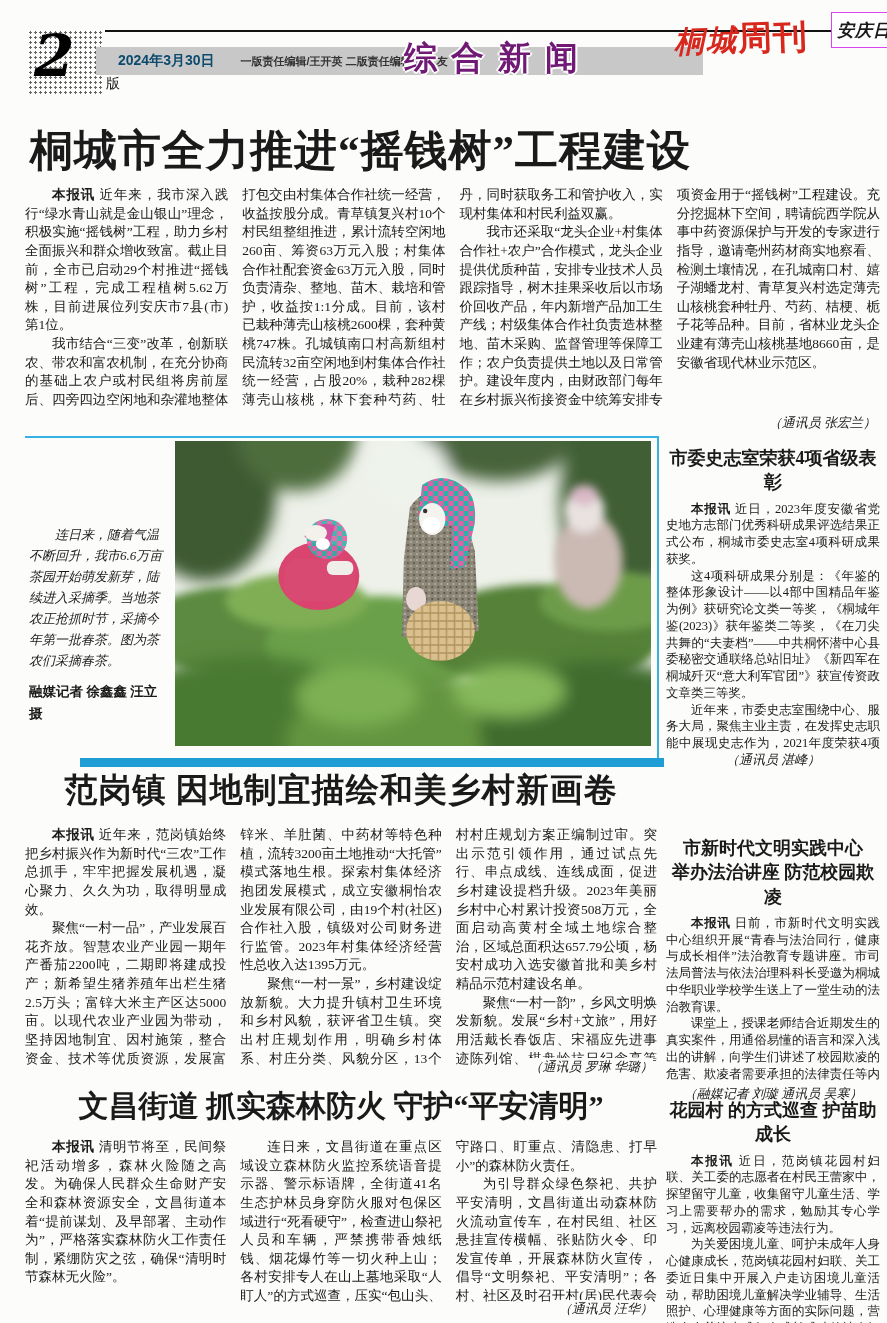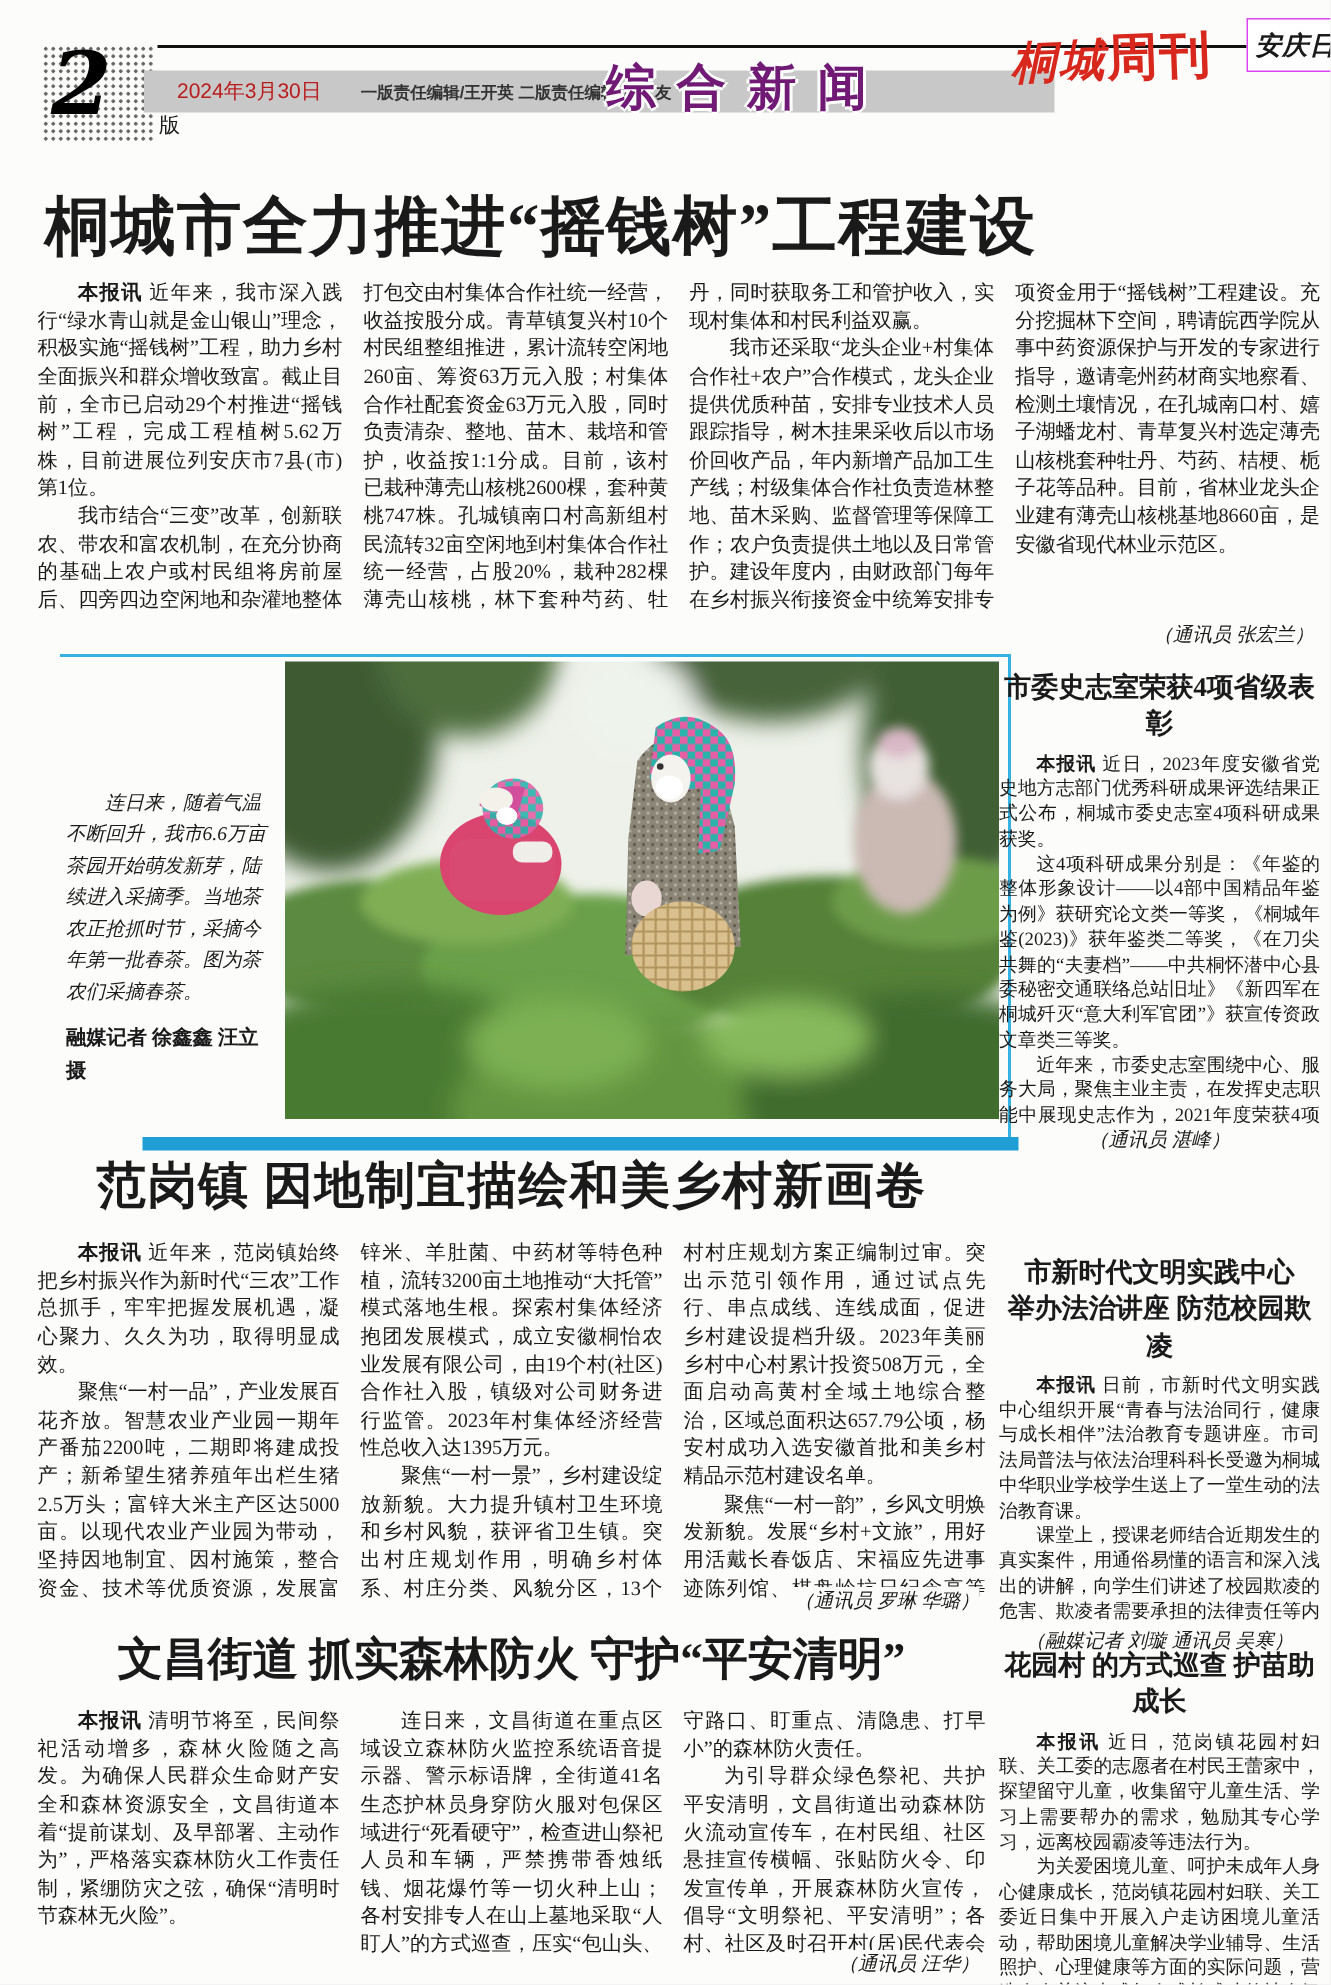--- a/index.html
+++ b/index.html
@@ -9,21 +9,21 @@
   .top-rule{position:absolute;left:105px;top:30px;width:775px;height:2px;background:#111;}
   .pagenum{position:absolute;left:28px;top:30px;width:74px;height:64px;
            background-image:radial-gradient(#666 1px,transparent 1.3px);background-size:5px 5px;}
   .pagenum .num{position:absolute;left:6px;top:-8px;font-size:58px;font-weight:bold;font-style:italic;
                 font-family:"DejaVu Serif","Liberation Serif",serif;color:#000;background:transparent;}
   .pagenum .ban{position:absolute;right:-20px;bottom:0;font-size:14px;background:#fcfcfa;padding:1px 2px;
                 font-family:"Liberation Sans","DejaVu Sans",sans-serif;}
   .date-bar{position:absolute;left:96px;top:47px;width:607px;height:28px;background:#c8c8c8;
             display:flex;align-items:center;gap:26px;padding-left:22px;box-sizing:border-box;
             font-family:"Liberation Sans","DejaVu Sans",sans-serif;}
-  .date-bar .date{font-size:14px;font-weight:normal;color:#b91c1c;}
+  .date-bar .date{font-size:14px;font-weight:bold;color:#0c4a6e;}
   .date-bar .editors{font-size:11px;font-weight:bold;color:#333;}
   .section-title{position:absolute;left:404px;top:36px;font-size:33px;font-weight:900;letter-spacing:14px;
             color:#701a75;font-family:"Liberation Sans","DejaVu Sans",sans-serif;
             text-shadow:-2px 0 #fff,2px 0 #fff,0 -2px #fff,0 2px #fff,-1px -1px #fff,1px 1px #fff;}
   .weekly-logo{position:absolute;left:674px;top:16px;color:#d8271c;transform:rotate(-2deg);white-space:nowrap;}
   .weekly-logo .p1{font-size:30px;font-style:italic;font-weight:bold;letter-spacing:2px;}
   .weekly-logo .p2{font-size:34px;font-weight:900;letter-spacing:1px;}
   .paper-logo{position:absolute;left:797px;top:12px;width:82px;height:34px;border:1px solid #d946ef;
               display:flex;align-items:center;justify-content:center;font-size:17px;font-weight:bold;
               font-style:italic;letter-spacing:1px;background:#fff;margin-left:34px;}
@@ -36,21 +36,21 @@
   .body-cols p b{font-family:"Liberation Sans","DejaVu Sans",sans-serif;font-weight:bold;}
   .lead-body{left:25px;top:186px;width:855px;height:248px;column-count:4;}
   .a2-body{left:25px;top:826px;width:632px;height:252px;column-count:3;}
   .a3-body{left:25px;top:1138px;width:632px;height:182px;column-count:3;}
   .byline{font-style:italic;font-size:13px;white-space:nowrap;}
   .abs-byline{position:absolute;right:4px;bottom:2px;background:#fcfcfa;padding-left:8px;}
   .sub-title{position:absolute;left:25px;width:632px;text-align:center;font-weight:900;margin:0;}
   .a2-title{top:768px;font-size:33px;letter-spacing:1px;}
   .a3-title{top:1086px;font-size:30px;}
   
-  .photo-box{position:absolute;left:40px;top:436px;width:632px;height:322px;
+  .photo-box{position:absolute;left:25px;top:436px;width:632px;height:322px;
              border-top:2px solid #35b2e2;border-right:2px solid #35b2e2;}
   .photo-box::after{content:"";position:absolute;left:55px;right:-7px;bottom:-7px;height:9px;background:#1f9ed6;}
   .photo-caption{position:absolute;left:4px;top:86px;width:142px;font-size:13px;line-height:1.62;}
   .photo-caption .cap{font-style:italic;text-indent:2em;margin:0;}
   .photo-caption .credit{font-weight:bold;margin:10px 0 0 0;font-size:13.5px;}
   .photo-img{position:absolute;left:150px;top:3px;width:476px;height:305px;display:block;}
   
   .sb-art{position:absolute;left:666px;width:214px;}
   .sb-title{margin:0 0 6px 0;text-align:center;font-size:18px;font-weight:700;line-height:1.35;}
   .sb-body{text-align:justify;font-size:12.5px;line-height:1.34;overflow:hidden;}

